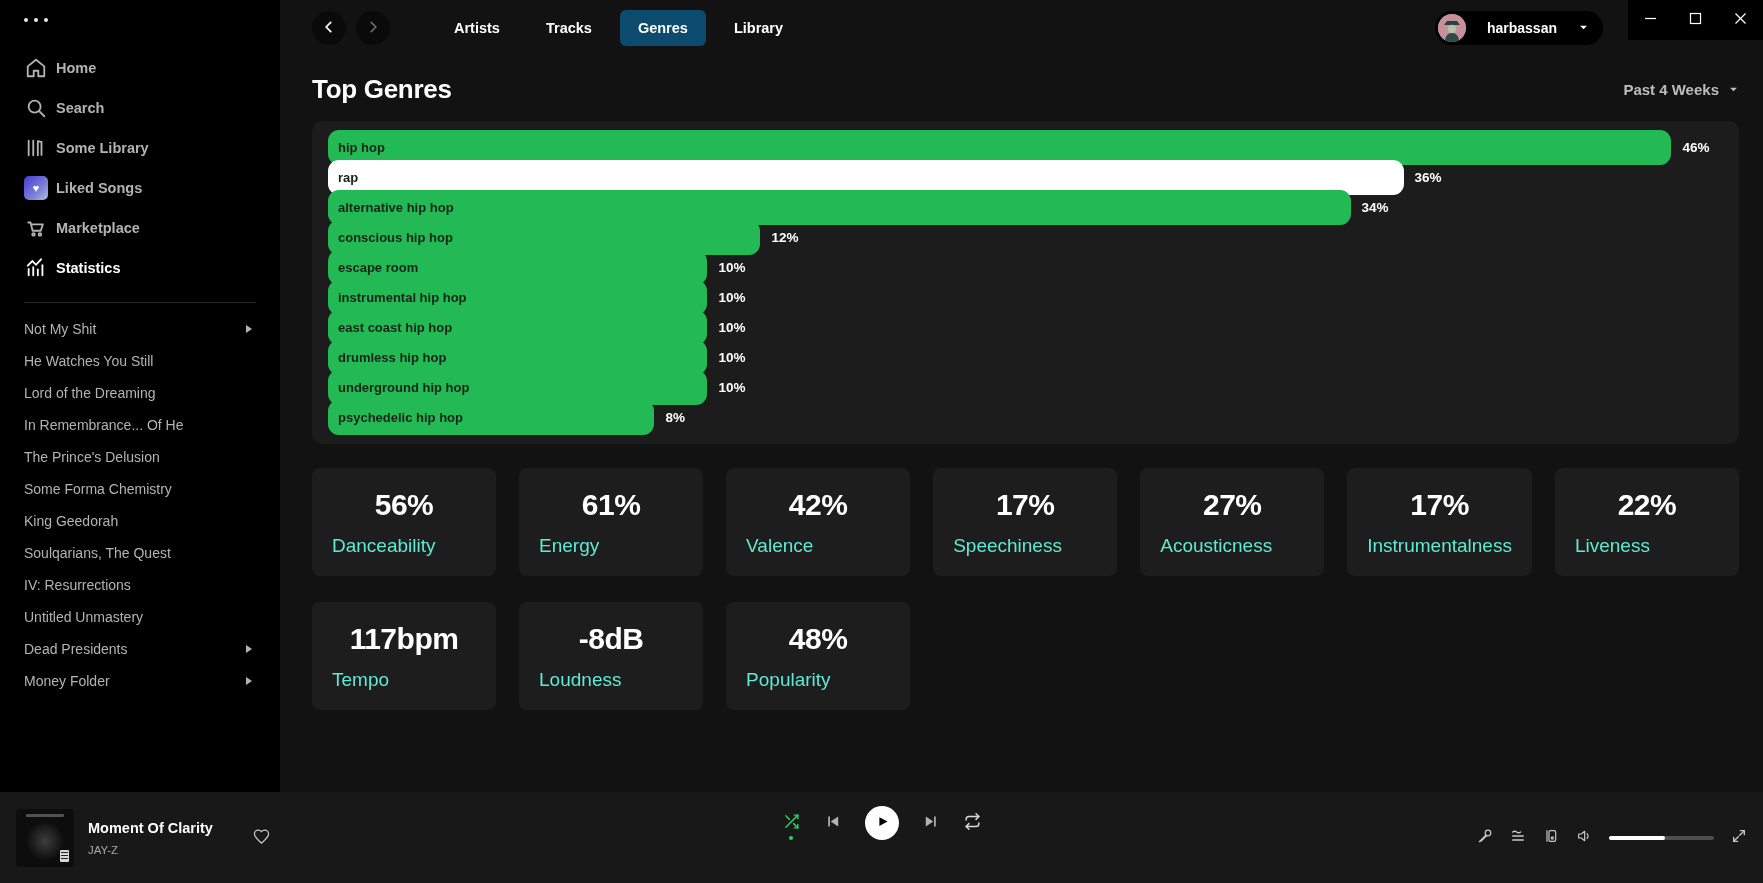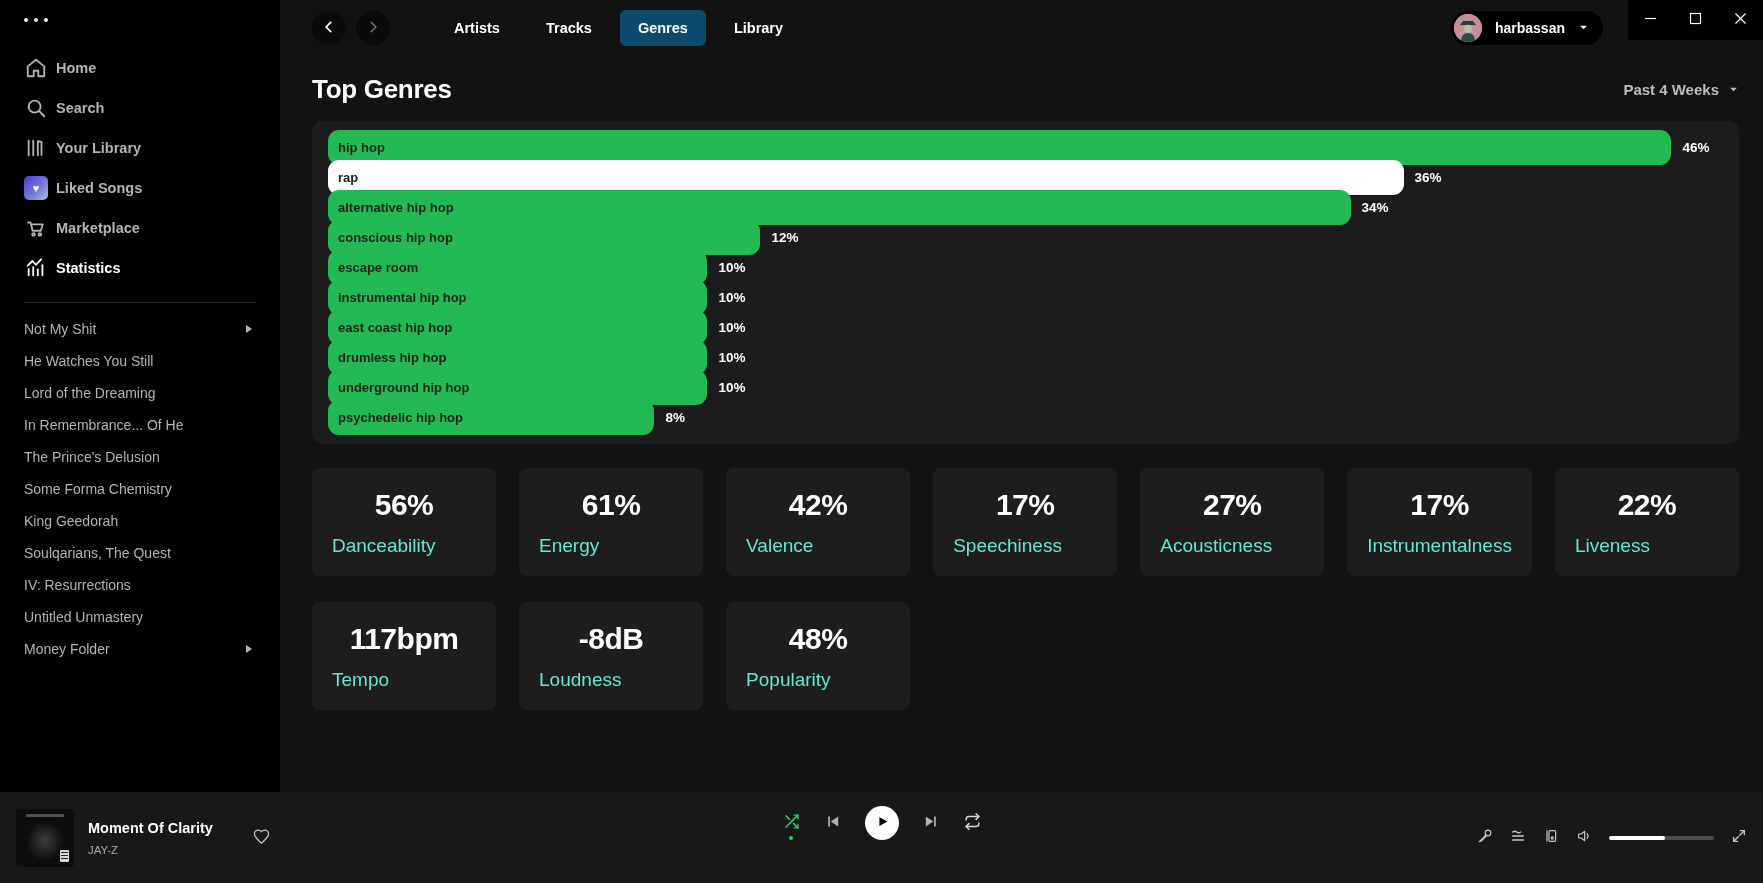--- a/index.html
+++ b/index.html
@@ -36,21 +36,21 @@
                 display:flex; align-items:center; justify-content:center; cursor:pointer; }
   .nav-circle + .nav-circle { margin-left:10px; }
   .nav-circle svg { width:14px; height:14px; }
   .nav-circle.back { color:#fff; }
   .nav-circle.fwd { color:#6a6a6a; }
   .tabs { display:flex; gap:10px; margin-left:46px; }
   .tab { background:transparent; border:none; color:#fff; font-weight:bold; font-size:14.5px;
          font-family:inherit; padding:10px 18px; border-radius:6px; cursor:pointer; }
   .tab.active { background:#0c4a6e; }
   .top-spacer { flex:1; }
-  .user-pill { display:flex; align-items:center; gap:13px; background:#000; border-radius:20px;
+  .user-pill { display:flex; align-items:center; gap:21px; background:#000; border-radius:20px;
                padding:3px 14px 3px 3px; margin-right:136px; cursor:pointer; }
   .avatar { width:28px; height:28px; border-radius:50%; background:#c49099; overflow:hidden; position:relative; }
   .avatar svg { width:28px; height:28px; }
   .user-name { font-weight:bold; font-size:14px; }
   .user-pill .caret svg, .time-range .caret svg { width:11px; height:11px; }
 
   
   .win-controls { position:absolute; top:0; right:0; width:135px; height:40px; background:#000;
                   display:flex; z-index:10; }
   .win-btn { flex:1; display:flex; align-items:center; justify-content:center; color:#fff;
@@ -155,21 +155,21 @@
           <span>Search</span>
         </div>
         <div class="nav-item">
           <span class="nav-icon">
             <svg viewBox="0 0 24 24" fill="none" stroke="currentColor" stroke-width="2" stroke-linecap="round">
               <line x1="4" y1="4" x2="4" y2="20"></line>
               <line x1="9" y1="4" x2="9" y2="20"></line>
               <path d="M14 4.5 14 20M14 4.5l4 1v14"></path>
             </svg>
           </span>
-          <span>Your Library</span>
+          <span>Some Library</span>
         </div>
         <div class="nav-item">
           <span class="liked-box">♥</span>
           <span>Liked Songs</span>
         </div>
         <div class="nav-item">
           <span class="nav-icon">
             <svg viewBox="0 0 24 24" fill="none" stroke="currentColor" stroke-width="2" stroke-linecap="round" stroke-linejoin="round">
               <path d="M3.5 6H6l2.3 9h8.9l2.3-7H7"></path>
               <circle cx="9.3" cy="19" r="1.4"></circle>
@@ -218,20 +218,26 @@
           <span>King Geedorah</span>
         </div>
         <div class="playlist-item">
           <span>Soulqarians, The Quest</span>
         </div>
         <div class="playlist-item">
           <span>IV: Resurrections</span>
         </div>
         <div class="playlist-item">
           <span>Untitled Unmastery</span>
+        </div>
+        <div class="playlist-item">
+          <span>Dead Presidents</span>
+          <span class="pl-arrow"><svg viewBox="0 0 10 10" fill="currentColor">
+              <path d="M2 1l6 4-6 4z"></path>
+            </svg></span>
         </div>
         <div class="playlist-item">
           <span>Money Folder</span>
           <span class="pl-arrow"><svg viewBox="0 0 10 10" fill="currentColor">
               <path d="M2 1l6 4-6 4z"></path>
             </svg></span>
         </div>
       </div>
   </aside>
 

